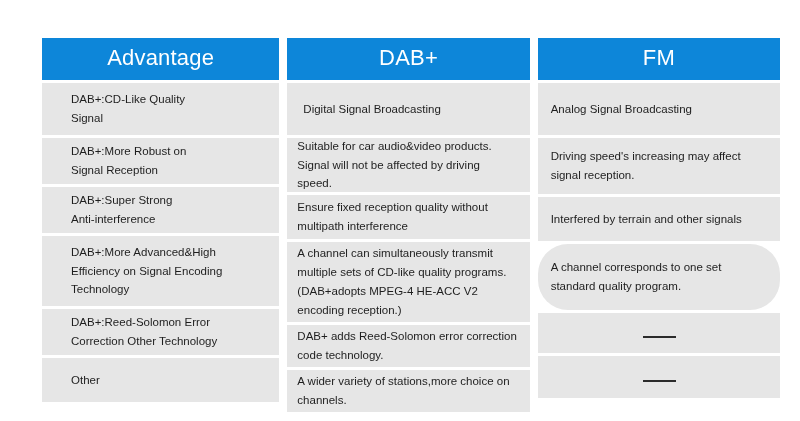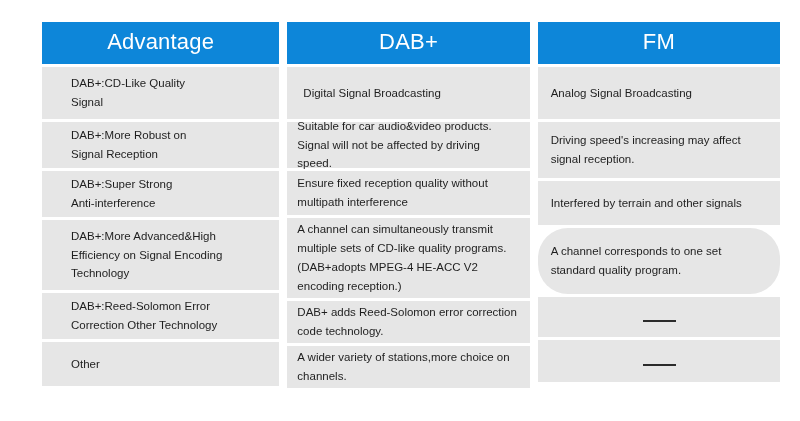--- a/index.html
+++ b/index.html
@@ -22,20 +22,21 @@
     width: 738px;
     display: flex;
     align-items: flex-start;
     gap: 8px;
   }
 
   .column {
     display: flex;
     flex-direction: column;
     gap: 3px;
+    margin-top: 16px;
   }
   .column.col-advantage { width: 238px; }
   .column.col-dab       { width: 243px; }
   .column.col-fm        { width: 243px; }
 
   .col-header {
     background: #0d86d9;
     color: #ffffff;
     font-size: 22px;
     line-height: 1;
@@ -78,21 +79,21 @@
   }
 
   
   .h-52 { height: 52px; }
   .h-56 { height: 56px; }
   .h-46 { height: 46px; align-items: center; }
   .h-70 { height: 70px; }
   .h-40 { height: 40px; }
   .h-42 { height: 42px; }
   .h-44 { height: 44px; }
-  .h-62 { height: 46px; }
+  .h-62 { height: 54px; }
   .h-66 { height: 66px; border-radius: 30px; }
 </style>
 </head>
 <body>
 
 <div class="comparison-table">
 
   <div class="column col-advantage">
     <div class="col-header">Advantage</div>
 

